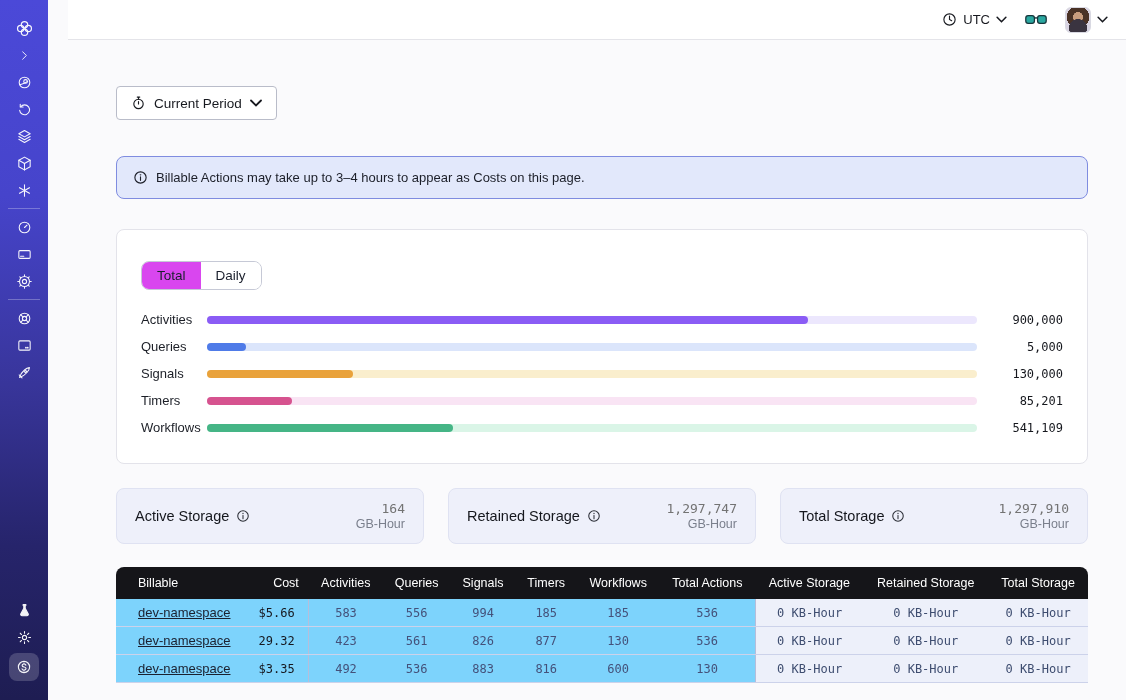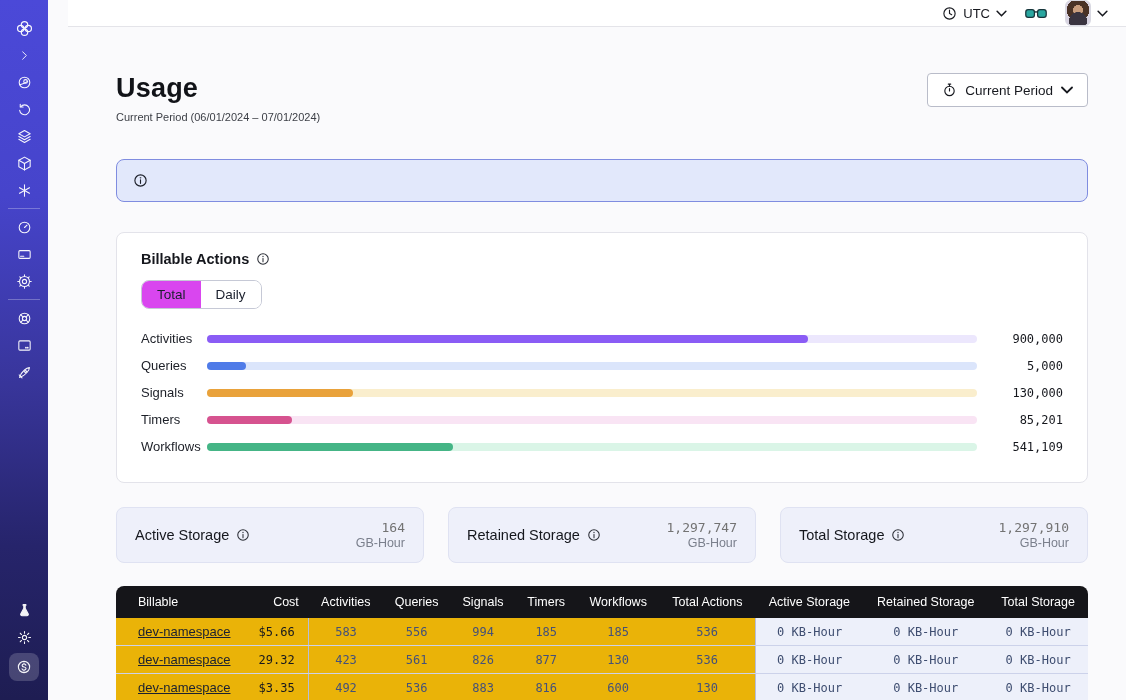--- a/index.html
+++ b/index.html
@@ -75,21 +75,21 @@
   .storage-unit { font-size:12.5px; color:#7a7f8c; margin-top:1px; }
 
   
   .ns-table { margin-top:23px; width:100%; border-collapse:collapse; }
   .ns-table th { background:#151519; color:#fff; font-size:12.5px; font-weight:500;
     padding:9px 10px; white-space:nowrap; }
   .ns-table th:first-child { text-align:left; padding-left:22px; border-top-left-radius:8px; }
   .ns-table th:last-child { border-top-right-radius:8px; }
   .ns-table th.col-cost { text-align:right; }
   .ns-table th.col-num, .ns-table th.col-sto { text-align:center; }
-  .ns-table td { padding:6px 10px; border-bottom:1px solid #ccd2ea; background:#eab308;
+  .ns-table td { padding:6px 10px; border-bottom:1px solid #ccd2ea; background:#7dd3fc;
     font-family:"DejaVu Sans Mono", monospace; font-size:12px; color:#44517a; white-space:nowrap; }
   .ns-table td.col-ns { font-family:"Liberation Sans", sans-serif; font-size:13px; padding-left:22px; }
   .ns-table td.col-ns a { color:#1b2130; text-decoration:underline; }
   .ns-table td.col-cost { text-align:left; color:#16181f; }
   .ns-table td.col-num { text-align:center; }
   .ns-table td.div-l, .ns-table th.div-l { border-left:1px solid #b6bdda; }
   .ns-table td.col-sto { background:#edf0fa; text-align:center; color:#3e4d70; }
 </style>
 </head>
 <body>
@@ -237,53 +237,42 @@
         <div class="avatar"></div>
         <svg width="11" height="7" viewBox="0 0 12 8" fill="none" stroke="#17191f" stroke-width="1.8" stroke-linecap="round">
             <polyline points="1,1.5 6,6.5 11,1.5"></polyline>
           </svg>
       </div>
     </div>
 
     <div class="content">
 
       <div class="page-head">
-        <div>
-          <div class="page-title">Usage</div>
-          <div class="page-sub">Current Period (06/01/2024 – 07/01/2024)</div>
-        </div>
         <button class="period-btn">
           <svg width="15" height="16" viewBox="0 0 24 24" fill="none" stroke="#17191f" stroke-width="1.8" stroke-linecap="round">
               <circle cx="12" cy="13.5" r="7.5"></circle>
               <path d="M12 9.5v4M10 2.5h4M12 2.5V6"></path>
             </svg>
           <span>Current Period</span>
           <svg width="12" height="8" viewBox="0 0 12 8" fill="none" stroke="#17191f" stroke-width="1.8" stroke-linecap="round">
               <polyline points="1,1.5 6,6.5 11,1.5"></polyline>
             </svg>
         </button>
       </div>
 
       <div class="banner">
         <svg width="15" height="15" viewBox="0 0 24 24" fill="none" stroke="#1c1f29" stroke-width="1.8" stroke-linecap="round">
             <circle cx="12" cy="12" r="9"></circle>
             <line x1="12" y1="11" x2="12" y2="16.5"></line>
             <circle cx="12" cy="7.6" r="0.4"></circle>
           </svg>
+        <span>Billable Actions may take up to 3–4 hours to appear as Costs on this page.</span>
       </div>
 
       <div class="card">
-        <div class="card-title">
-          <span>Billable Actions</span>
-          <svg width="14" height="14" viewBox="0 0 24 24" fill="none" stroke="#2a2d35" stroke-width="1.8" stroke-linecap="round">
-              <circle cx="12" cy="12" r="9"></circle>
-              <line x1="12" y1="11" x2="12" y2="16.5"></line>
-              <circle cx="12" cy="7.6" r="0.4"></circle>
-            </svg>
-        </div>
         <div class="tabs">
           <div class="tab active">Total</div>
           <div class="tab">Daily</div>
         </div>
 
         <div class="chart-wrap">
           <div class="bars">
             <div class="bar-row">
               <span class="bar-label">Activities</span>
               <div class="bar-track" style="background: rgb(236, 231, 253);">

